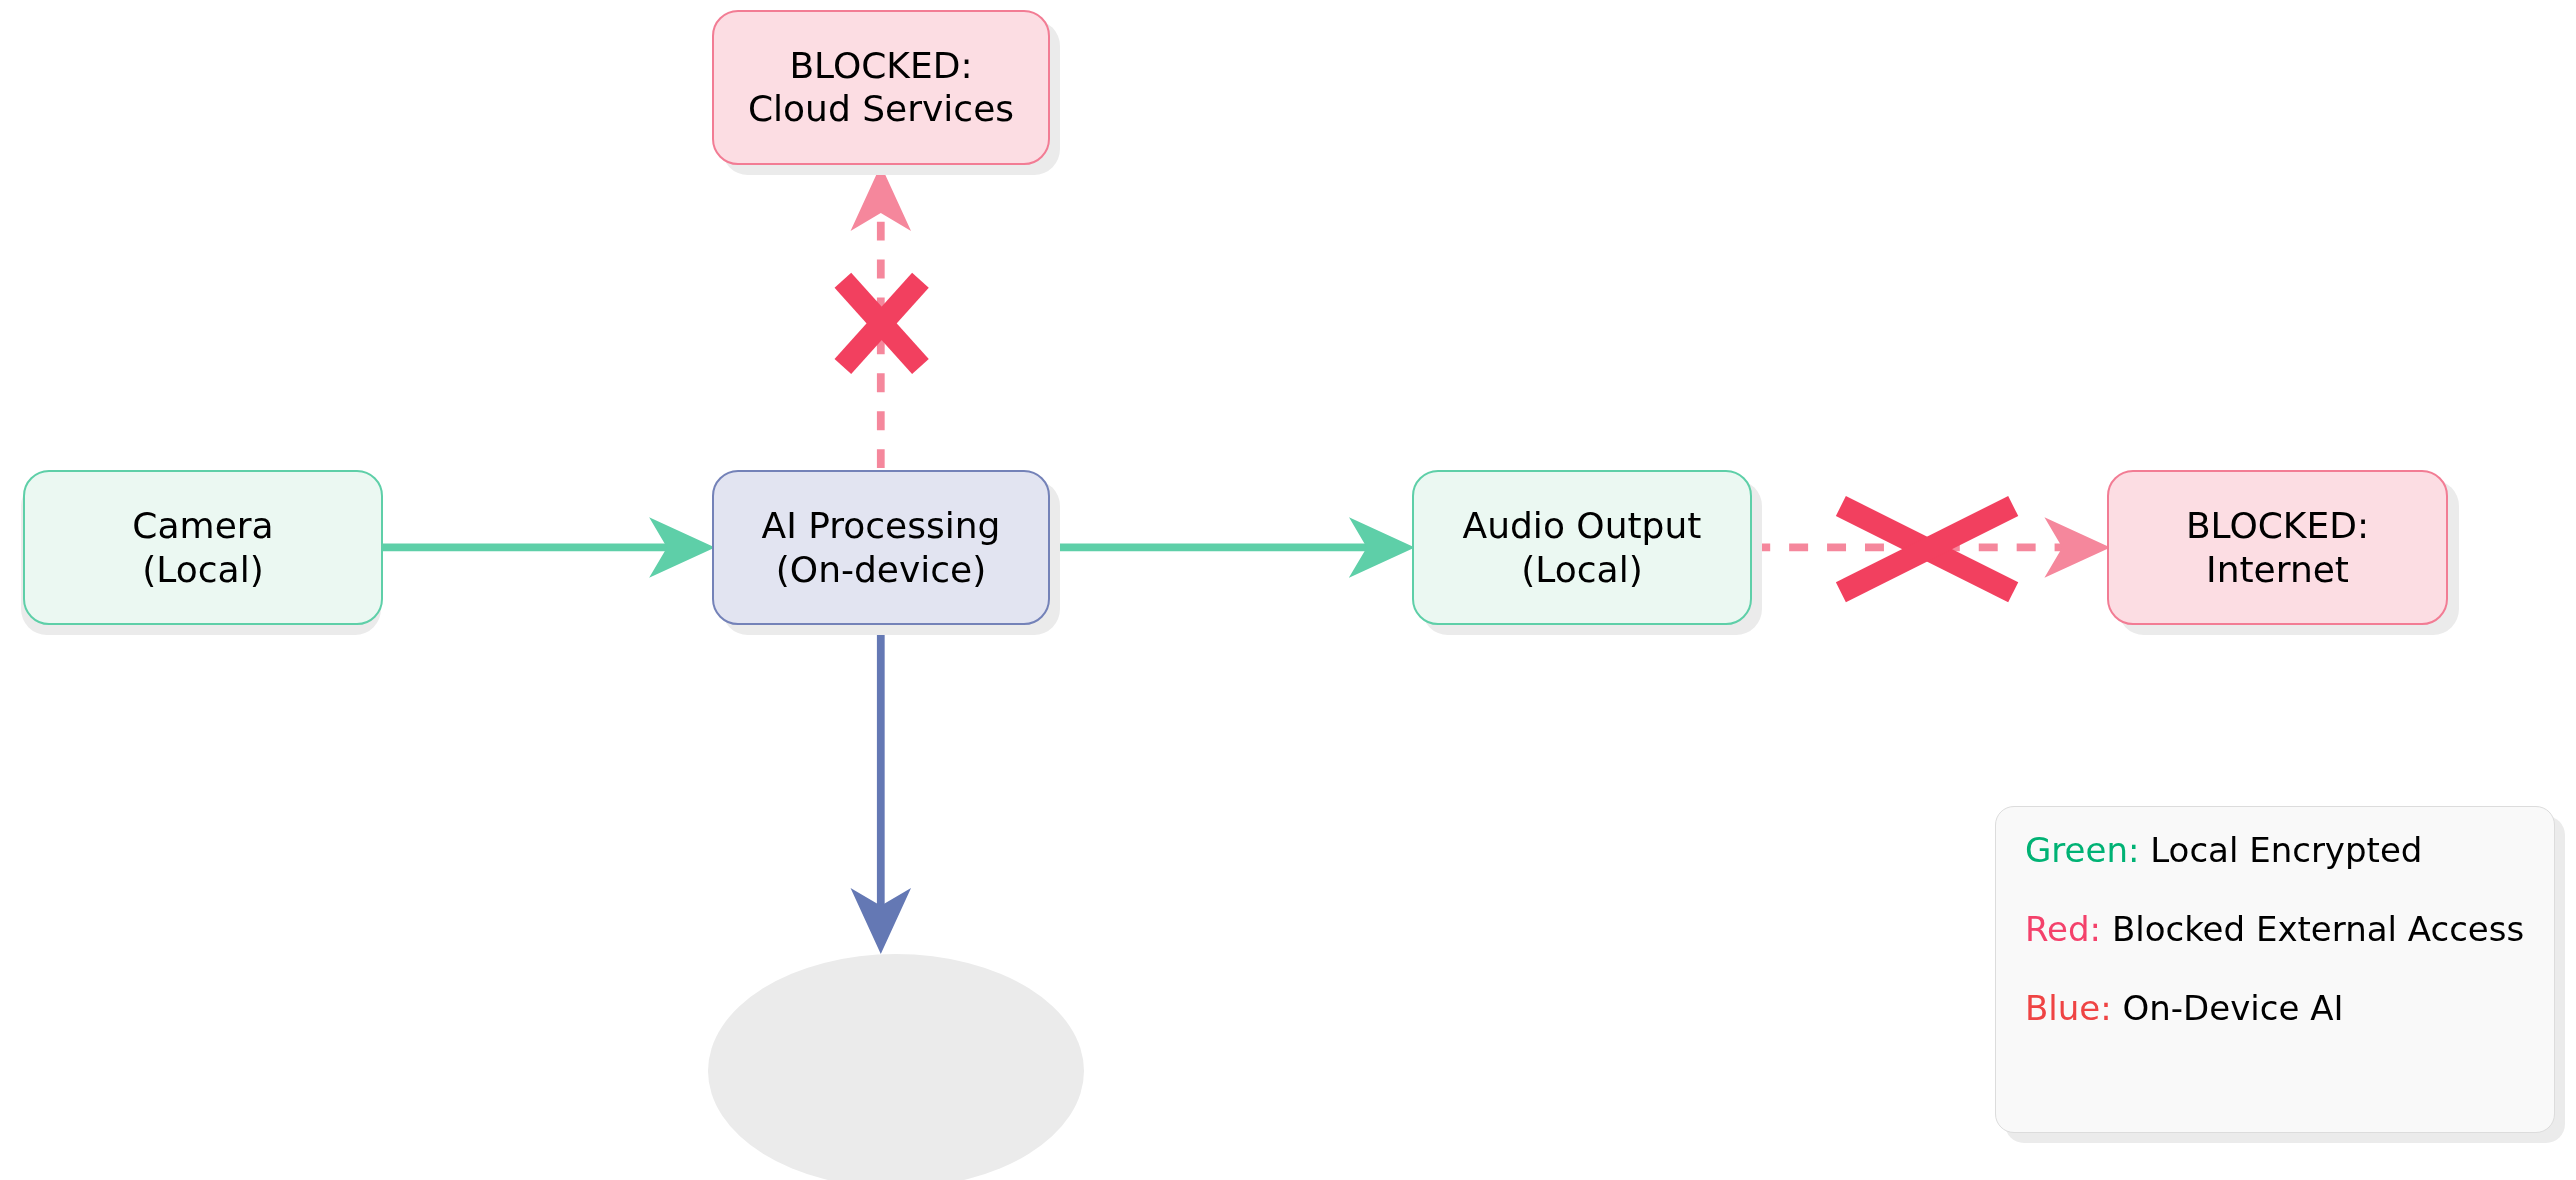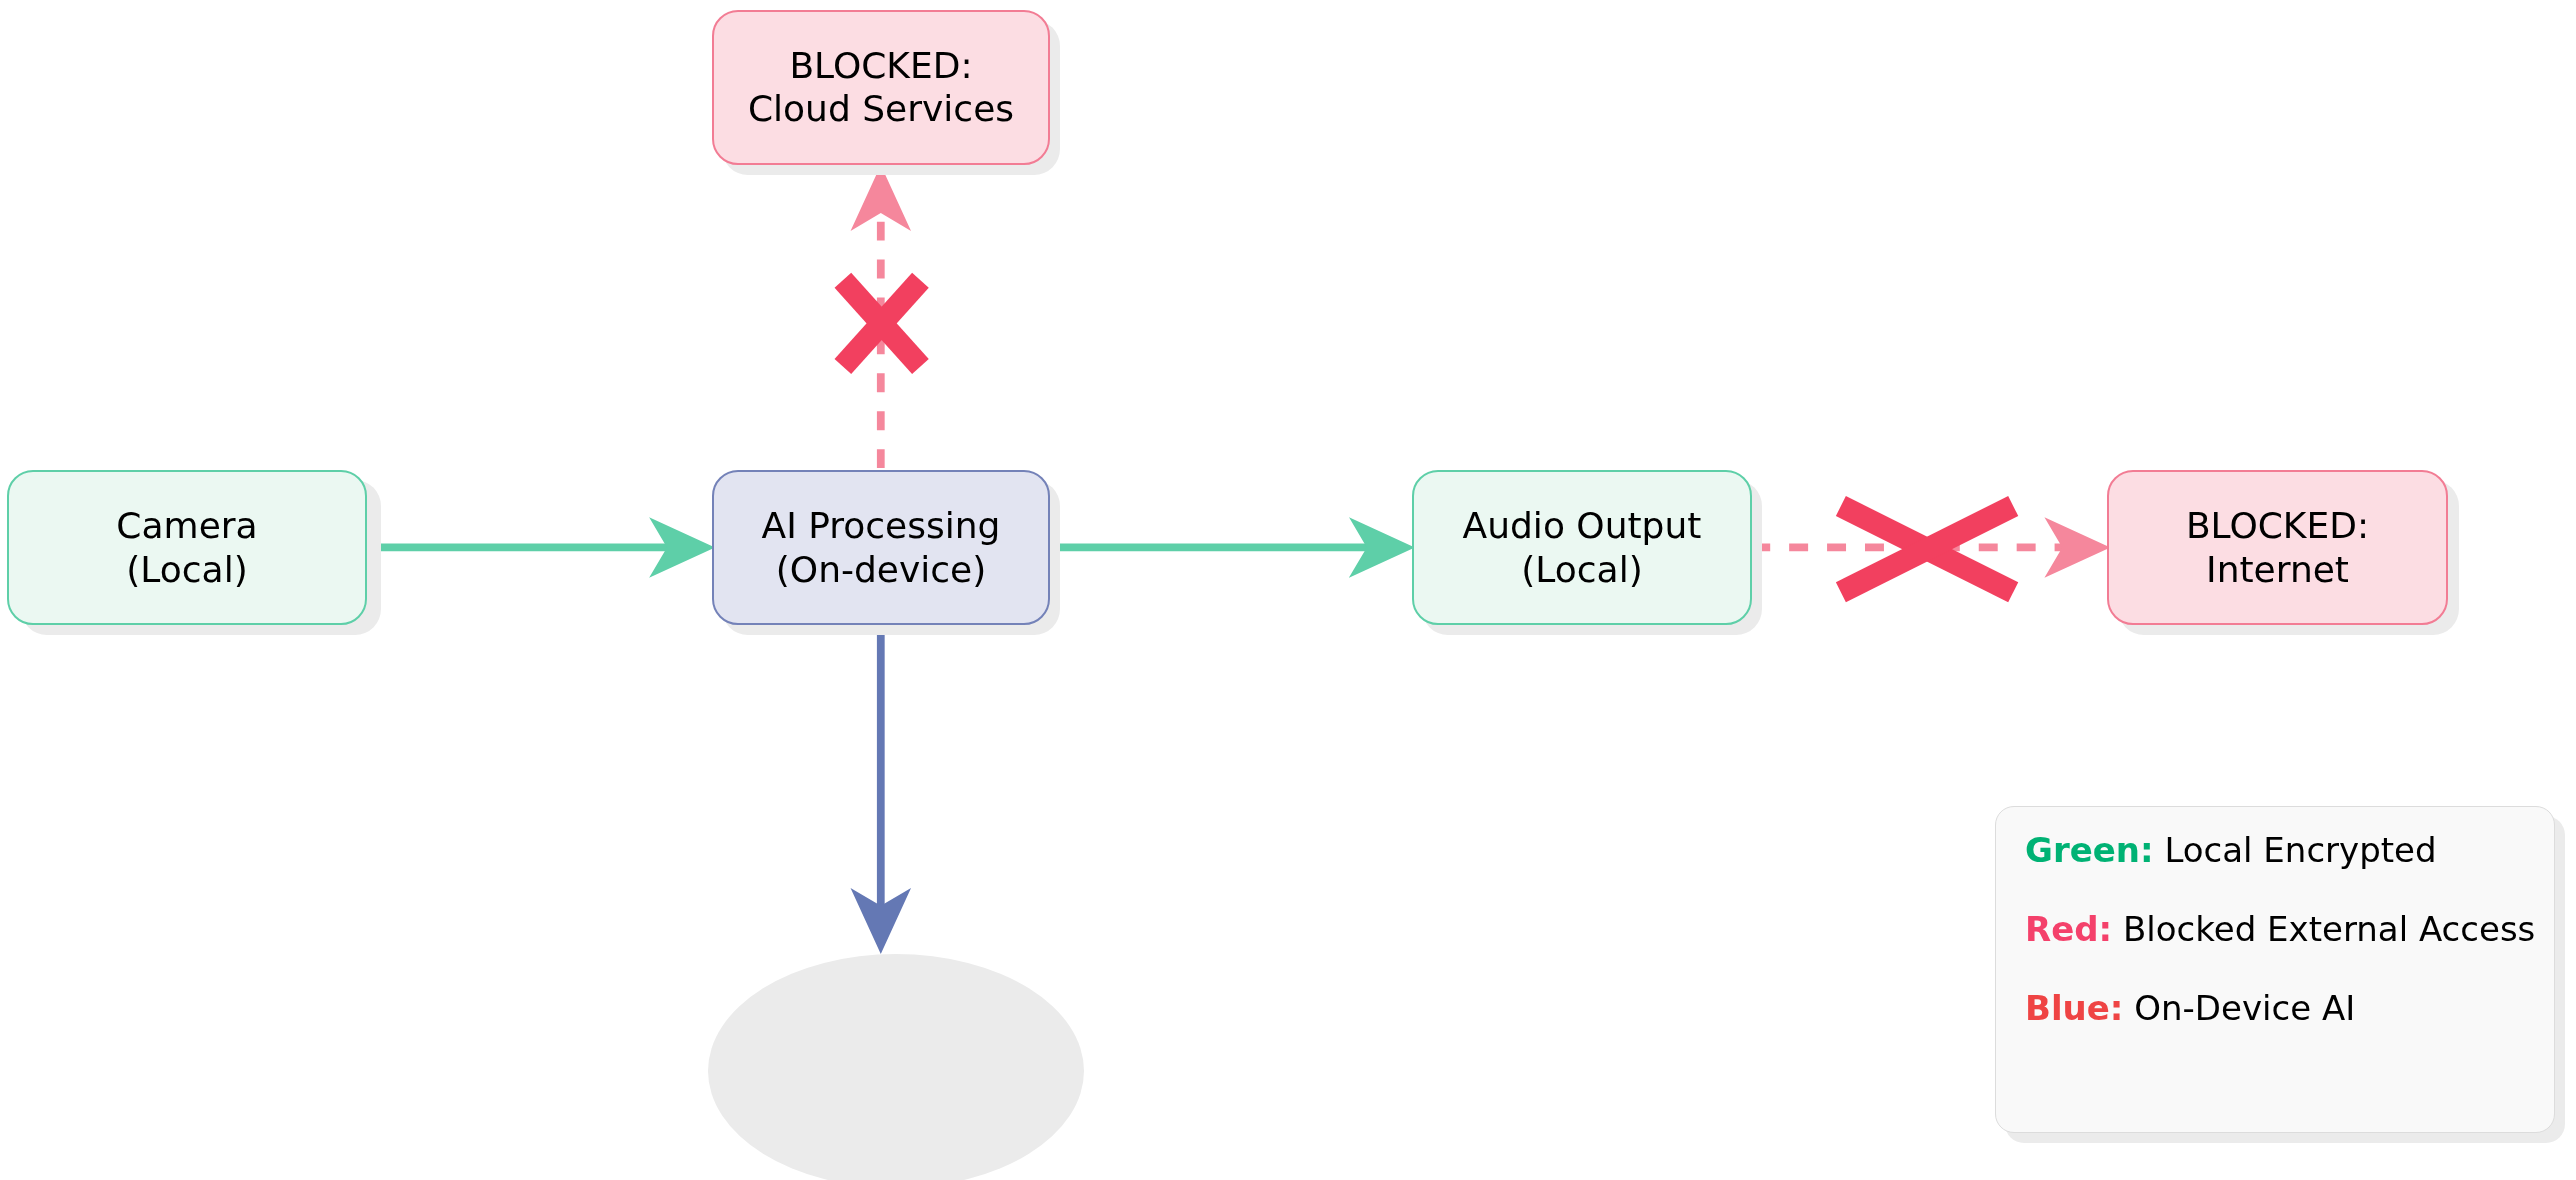--- a/index.html
+++ b/index.html
@@ -22,21 +22,21 @@
 
   .ellipse-node{border-radius:50%;border-width:2.6px;border-style:solid;
                 background:#fde9ee;border-color:#f4879c;z-index:2;}
 
   .legend-box{position:absolute;box-sizing:border-box;background:#f9f9f9;
               border:1.7px solid #dcdcdc;border-radius:19px;z-index:3;
               padding:26px 29px 24px 29px;}
   .legend-title{font-weight:bold;color:#000;font-size:34px;line-height:1;margin-bottom:43px;}
   .legend-row{font-size:34px;line-height:1;margin-bottom:45px;color:#000;white-space:nowrap;}
   .legend-row:last-child{margin-bottom:0;}
-  .legend-key{font-weight:bold;}
+  .legend-key{font-weight:normal;}
   .k-green{color:#00b274;}
   .k-red{color:#f4416b;}
   .k-blue{color:#ef4444;}
   .legend-val{color:#000;}
 </style>
 </head>
 <body>
 
 <div id="canvas">
 
@@ -75,21 +75,21 @@
   </svg>
 
   <div class="shadow" style="left:20.7px;top:480px;width:360px;height:155px;border-radius:26px;"></div>
   <div class="shadow" style="left:722px;top:480px;width:338px;height:155px;border-radius:26px;"></div>
   <div class="shadow" style="left:1422px;top:480px;width:340px;height:155px;border-radius:26px;"></div>
   <div class="shadow" style="left:2118px;top:480px;width:341px;height:155px;border-radius:26px;"></div>
   <div class="shadow" style="left:722px;top:20px;width:338px;height:155px;border-radius:26px;"></div>
   <div class="shadow" style="left:708px;top:954px;width:376px;height:234px;border-radius:50%;"></div>
   <div class="shadow" style="left:2005px;top:816px;width:560px;height:327px;border-radius:19px;"></div>
 
-  <div class="node rect-node green-node" style="left:7px;top:470px;width:360px;height:155px;font-size:36px;">
+  <div class="node rect-node green-node" style="left:23px;top:470px;width:360px;height:155px;font-size:36px;">
     <span class="ln">Camera</span>
     <span class="ln">(Local)</span>
   </div>
 
   <div class="node rect-node blue-node" style="left:712px;top:470px;width:338px;height:155px;font-size:36px;">
     <span class="ln">AI Processing</span>
     <span class="ln">(On-device)</span>
   </div>
 
   <div class="node rect-node green-node" style="left:1412px;top:470px;width:340px;height:155px;font-size:36px;">

